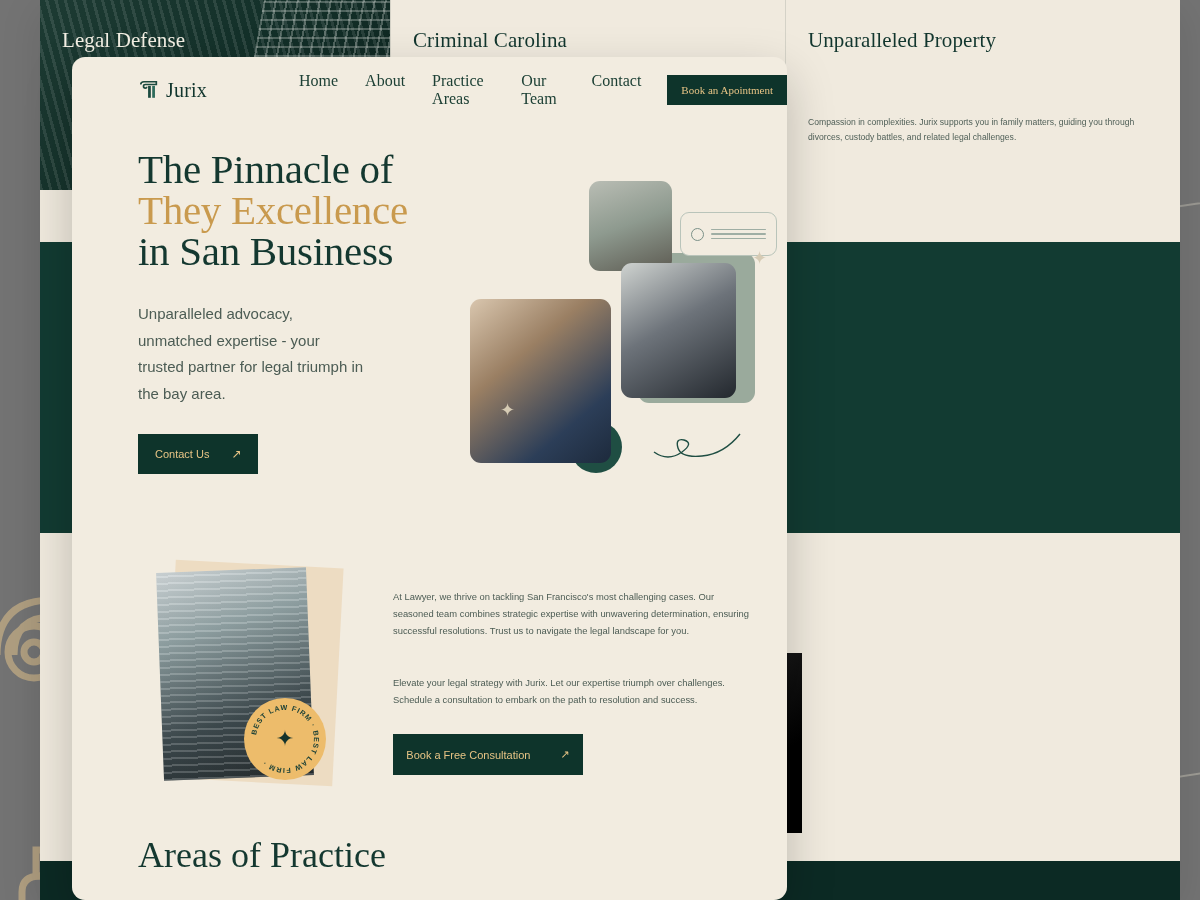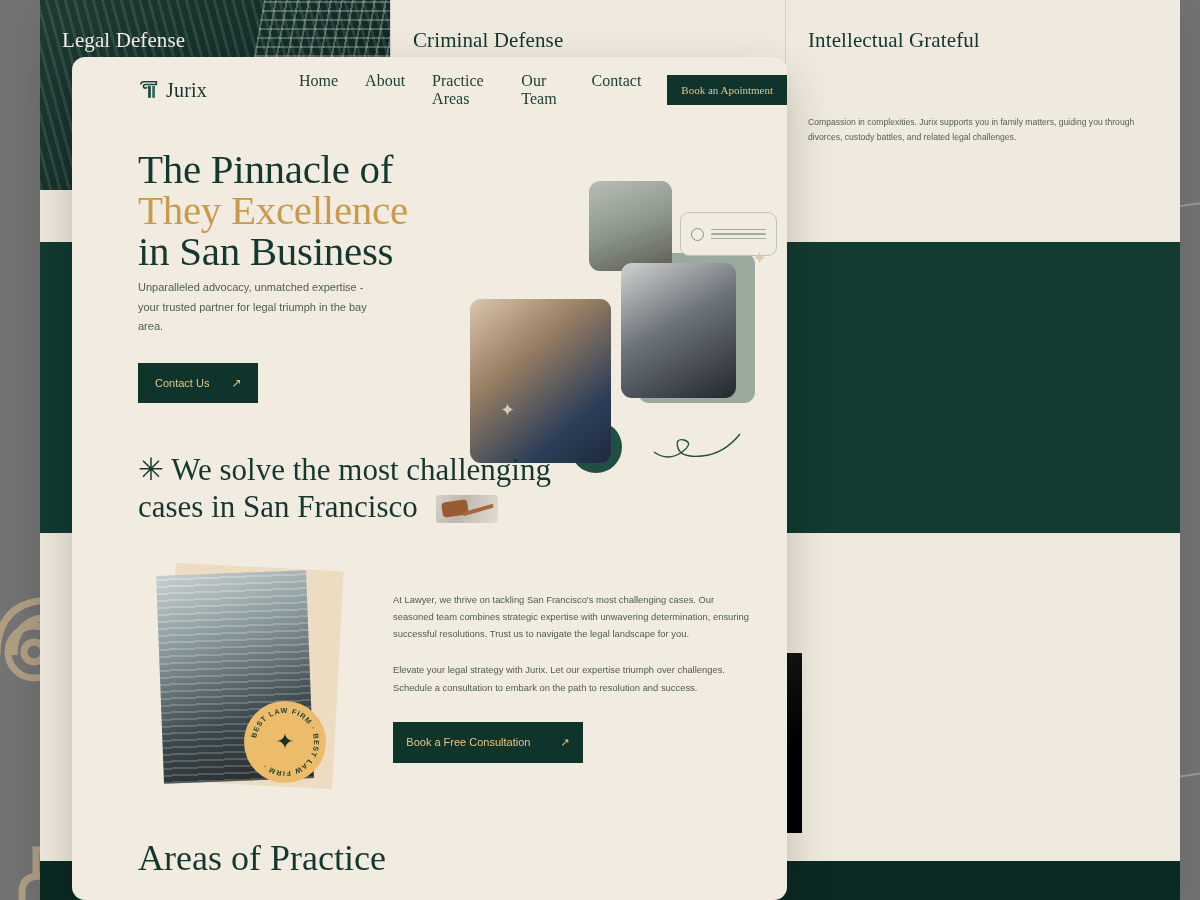--- a/index.html
+++ b/index.html
@@ -130,21 +130,21 @@
     margin-left: 26px; background: #0e342b; color: #e7c485;
     font-family:"Liberation Serif", serif; font-size: 11px;
     padding: 9px 14px; border: none; cursor: pointer; white-space: nowrap;
   }
 
   
   .hero { position: relative; padding: 26px 0 0 66px; }
   .hero h1 { font-family:"Liberation Serif", serif; font-size: 41px; line-height: 1.0; color: #143830; font-weight: 400; letter-spacing:-.3px;}
   .hero h1 .gold { color: #c99a4e; }
   .hero h1 span { display: block; }
-  .hero-sub { margin-top: 6px; font-size: 11px; line-height: 1.78; color: #4c5c54; max-width: 230px; }
+  .hero-sub { margin-top: 29px; font-size: 15px; line-height: 1.78; color: #4c5c54; max-width: 230px; }
   .btn-dark {
     display: inline-flex; align-items: center; gap: 22px; margin-top: 26px;
     background: #0e342b; color: #e7c485; border: none; cursor: pointer;
     font-size: 11px; padding: 13px 17px;
   }
   .btn-dark .arrow { font-size: 12px; }
 
   
   .collage { position: absolute; left: 390px; top: 58px; width: 320px; height: 340px; }
   .ph { position: absolute; border-radius: 11px; overflow: hidden; }
@@ -186,21 +186,21 @@
   .blinds { position:absolute; inset:0; background: repeating-linear-gradient(0deg, rgba(255,255,255,.32) 0 2px, rgba(0,0,0,.06) 2px 7px); opacity:.55;}
   .badge-circle {
     position:absolute; left: 96px; top: 140px; width: 82px; height: 82px; border-radius:50%;
     background:#edbc6b; color:#1b4036;
   }
   .badge-plus { position:absolute; left:50%; top:50%; transform:translate(-50%,-50%); font-size: 22px; color:#14332b;}
   .badge-ring-text { position:absolute; inset:0; }
   .badge-ring-text text { font-size: 7.2px; letter-spacing: 1px; fill:#1b4036; font-family:"Liberation Sans",sans-serif; font-weight:700;}
   .sec2-text { flex: 1; padding-top: 30px; padding-right: 30px;}
   .sec2-text p { font-size: 9.4px; line-height: 1.82; color: #4c5c54; }
-  .sec2-text p + p { margin-top: 19px; }
+  .sec2-text p + p { margin-top: 35px; }
   .btn-wide {
     display:flex; align-items:center; justify-content:center; gap: 30px; margin-top: 26px;
     width: 190px; background:#0e342b; color:#e7c485; border:none; cursor:pointer;
     font-size: 11px; padding: 14px 10px;
   }
   .sec3 { padding: 46px 0 0 66px; }
   .sec3 h2 { font-family:"Liberation Serif",serif; font-size: 36px; color:#143830; font-weight:400;}
 </style>
 </head>
 <body>
@@ -226,25 +226,25 @@
 
     <div class="pa-strip">
       <div class="pa-card img-card">
         <div class="pa-thumb">
             <div class="grid"></div>
           </div>
         <div class="pa-title serif">Legal Defense</div>
         <div class="pa-body"></div>
       </div>
       <div class="pa-card">
-        <div class="pa-title serif">Criminal Defense</div>
+        <div class="pa-title serif">Criminal Carolina</div>
         <div class="pa-body">... ur rights fiercely. ... y you in criminal ... g a robust ... rotection of your</div>
       </div>
       <div class="pa-card">
-        <div class="pa-title serif">Intellectual Grateful</div>
+        <div class="pa-title serif">Unparalleled Property</div>
         <div class="pa-body">Compassion in complexities. Jurix supports you in family matters, guiding you through divorces, custody battles, and related legal challenges.</div>
       </div>
     </div>
 
     <div style="height:52px;background:#f0eade"></div>
 
     <div class="testi-band">
       <div class="testi-row">
         <div class="testi-card">
           <div class="quote-badge">“</div>
@@ -367,26 +367,20 @@
         </div>
         <svg class="swirl" viewBox="0 0 90 34">
           <path d="M2 26 q14 10 28 0 q12-9 2-12 q-9-2-6 8 q3 10 24 8 q22-2 38-22" fill="none" stroke="#1f4e43" stroke-width="1.4"></path>
         </svg>
         <span class="sparkle sp1">✦</span>
         <span class="sparkle sp2">✦</span>
       </div>
     </div>
 
     <div class="sec2">
-      <h2>
-        <span class="asterisk">✳</span>
-        <span>We solve the most challenging</span><br>
-        <span>cases in San Francisco</span>
-        <span class="gavel"></span>
-      </h2>
 
       <div class="sec2-row">
         <div class="photo-frame">
           <div class="paper"></div>
           <div class="main-photo">
               <div class="blinds"></div>
             </div>
           <div class="badge-circle">
             <svg class="badge-ring-text" viewBox="0 0 82 82">
               <defs>

